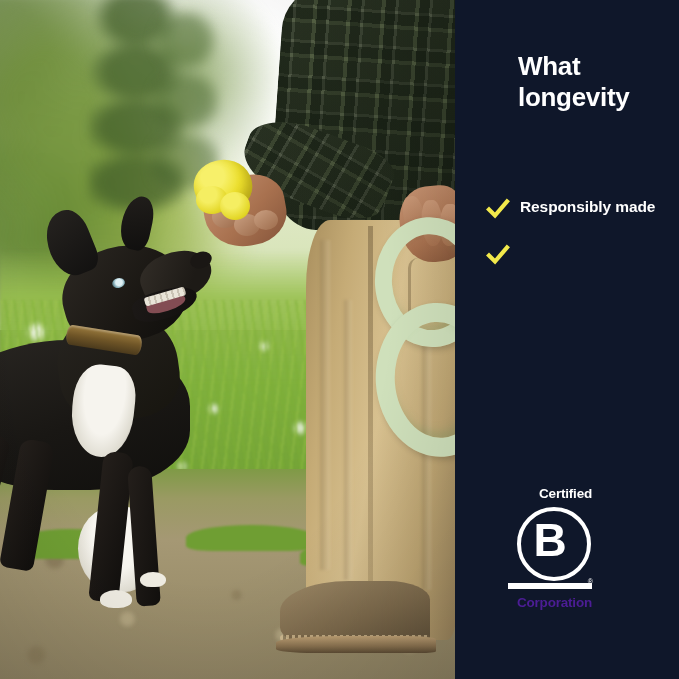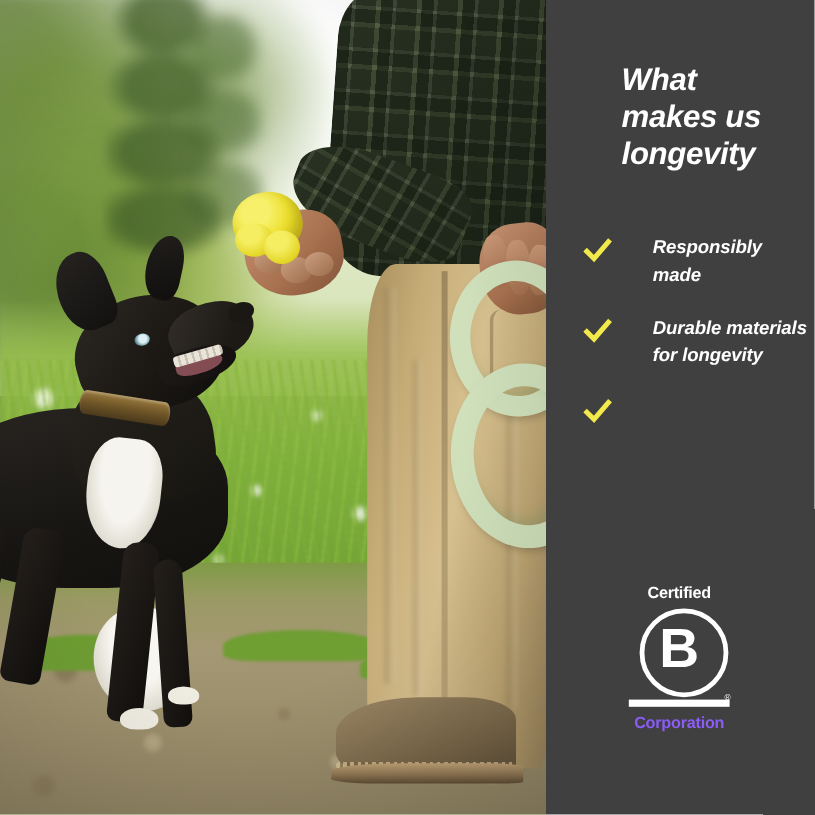--- a/index.html
+++ b/index.html
@@ -375,22 +375,21 @@
     position: absolute; inset: 0;
     background: radial-gradient(ellipse at 45% 45%, rgba(0,0,0,0) 52%, rgba(0,0,0,0.14) 100%);
     pointer-events: none;
   }
 
   
   .panel {
     position: absolute;
     left: 455px; top: 0;
     width: 224px; height: 679px;
-    background: #404040;
-    font-style: italic;
+    background: #0f172a;
   }
 
   .heading {
     position: absolute;
     left: 63px; top: 51px;
     width: 160px;
     color: #ffffff;
     font-size: 26px;
     line-height: 31px;
     font-weight: 700;
@@ -401,43 +400,42 @@
   .bullets {
     position: absolute;
     left: 31px; top: 196px;
     width: 190px;
   }
   .bullet {
     position: relative;
     display: flex;
     align-items: flex-start;
     margin-bottom: 22px;
-    gap: 24px;
   }
   .check-icon {
     flex: 0 0 auto;
     width: 24px; height: 22px;
     margin-right: 10px;
     margin-top: 2px;
   }
   .check-icon svg { display: block; }
   .bullet-text {
     color: #ffffff;
     font-size: 15.5px;
     line-height: 22.5px;
     font-weight: 600;
     letter-spacing: -0.1px;
   }
 
   
   .bcorp {
     position: absolute;
-    left: 524px; top: 486px;
+    left: 508px; top: 486px;
     width: 84px;
-    text-align: center;
+    text-align: right;
   }
   .bcorp-top {
     color: #ffffff;
     font-size: 13.5px;
     font-weight: 700;
     letter-spacing: -0.2px;
     line-height: 16px;
   }
   .bcorp-circle-wrap {
     position: relative;
@@ -470,21 +468,21 @@
     color: #ffffff;
     font-size: 7px;
     line-height: 7px;
   }
   .bcorp-bar {
     width: 84px; height: 6px;
     background: #ffffff;
     margin-top: 4px;
   }
   .bcorp-bottom {
-    color: #8b5cf6;
+    color: #4c1d95;
     font-size: 13.5px;
     font-weight: 700;
     letter-spacing: -0.2px;
     line-height: 16px;
     margin-top: 6px;
   }
 </style>
 </head>
 <body>
 
@@ -569,43 +567,34 @@
       </div>
 
       <div class="photo-vignette"></div>
     </div>
   </div>
 
   <div class="panel">
 
     <div class="heading">
       <span class="heading-line">What</span>
-      <span class="heading-line">makes us</span>
       <span class="heading-line">longevity</span>
     </div>
 
     <div class="bullets">
 
       <div class="bullet">
         <span class="check-icon">
           <svg width="24" height="22" viewBox="0 0 24 22" aria-hidden="true">
             <path d="M3 11.5 L9 17.5 L21 3.5" fill="none" stroke="#f2e94b" stroke-width="4.2" stroke-linecap="square" stroke-linejoin="miter"></path>
           </svg>
         </span>
         <span class="bullet-text">Responsibly made</span>
       </div>
 
-      <div class="bullet">
-        <span class="check-icon">
-          <svg width="24" height="22" viewBox="0 0 24 22" aria-hidden="true">
-            <path d="M3 11.5 L9 17.5 L21 3.5" fill="none" stroke="#f2e94b" stroke-width="4.2" stroke-linecap="square" stroke-linejoin="miter"></path>
-          </svg>
-        </span>
-        <span class="bullet-text">Durable materials for longevity</span>
-      </div>
 
       <div class="bullet">
         <span class="check-icon">
           <svg width="24" height="22" viewBox="0 0 24 22" aria-hidden="true">
             <path d="M3 11.5 L9 17.5 L21 3.5" fill="none" stroke="#f2e94b" stroke-width="4.2" stroke-linecap="square" stroke-linejoin="miter"></path>
           </svg>
         </span>
       </div>
 
     </div>

